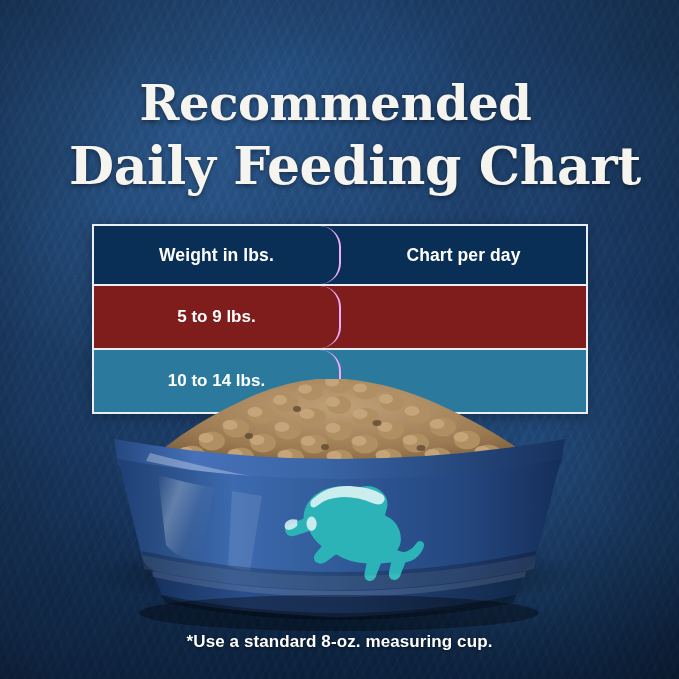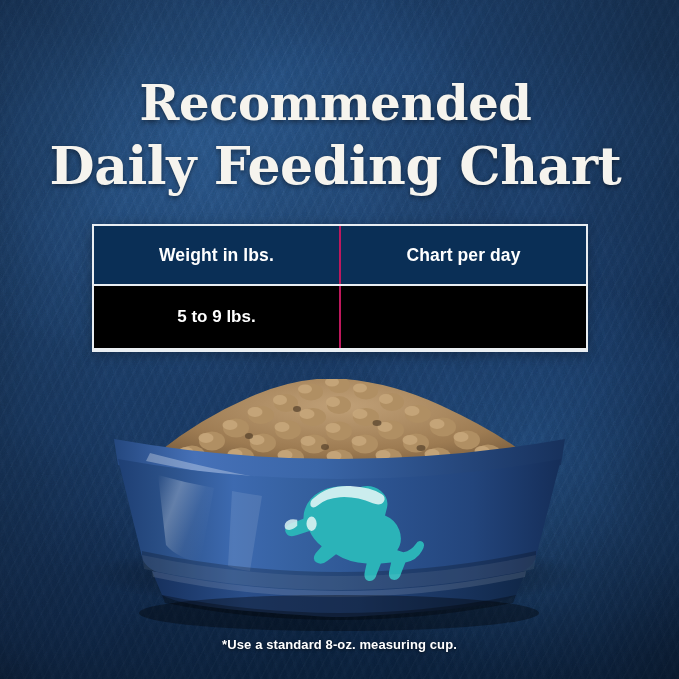--- a/index.html
+++ b/index.html
@@ -75,21 +75,21 @@
     color: #f6f4ee;
     font-family: "DejaVu Serif", "Liberation Serif", serif;
     font-weight: 700;
     font-size: 50px;
     line-height: 1.24;
     letter-spacing: -0.4px;
     text-shadow: 0 2px 5px rgba(0,0,0,.45);
     padding: 0 30px;
   }
   .heading .l1 { display: block; font-size: 48px; }
-  .heading .l2 { display: block; font-size: 52px; }
+  .heading .l2 { display: block; font-size: 52px; text-align: right; }
 
   
   .table-wrap {
     position: absolute;
     left: 92px;
     top: 224px;
     width: 496px;
     border: 2px solid #e9eef2;
     box-sizing: border-box;
     box-shadow: 0 3px 12px rgba(0,0,0,.30);
@@ -101,27 +101,27 @@
   .trow + .trow { border-top: 2px solid #e9eef2; }
   .cell {
     display: flex;
     align-items: center;
     justify-content: center;
     box-sizing: border-box;
     color: #ffffff;
     text-align: center;
     padding: 4px 8px;
   }
-  .cell.c0 { width: 50.2%; border-right: 2px solid #be185d; }
+  .cell.c0 { width: 50.2%; border-right: 2px solid #f0abfc; border-radius: 21px; }
   .cell.c1 { width: 49.8%; }
 
   .trow.header { background: #0a2f56; }
   .trow.header .cell { height: 58px; font-size: 17.5px; font-weight: 700; letter-spacing: .1px; }
 
-  .trow.r1 { background: #000000; }
+  .trow.r1 { background: #7f1d1d; }
   .trow.r1 .cell { height: 62px; font-size: 17px; font-weight: 600; }
 
   .trow.r2 { background: #2b7a9e; }
   .trow.r2 .cell { height: 62px; font-size: 17px; font-weight: 600; }
 
   
   .scene {
     position: absolute;
     left: 0;
     right: 0;
@@ -131,21 +131,21 @@
   .scene svg { display: block; width: 679px; height: 300px; }
 
   
   .footnote {
     position: absolute;
     left: 0;
     right: 0;
     bottom: 27px;
     text-align: center;
     color: #ffffff;
-    font-size: 13px;
+    font-size: 17px;
     font-weight: 700;
     letter-spacing: .1px;
     text-shadow: 0 1px 3px rgba(0,0,0,.5);
   }
 </style>
 </head>
 <body>
 
 <div id="poster">
 
@@ -177,20 +177,21 @@
     <div class="trow header">
       <div class="cell c0">Weight in lbs.</div>
       <div class="cell c1">Chart per day</div>
     </div>
 
     <div class="trow r1">
       <div class="cell c0">5 to 9 lbs.</div>
     </div>
 
     <div class="trow r2">
+      <div class="cell c0">10 to 14 lbs.</div>
     </div>
 
   </div>
 
   <div class="scene">
     <svg viewBox="0 0 679 300" preserveAspectRatio="none" aria-hidden="true">
       <defs>
         <linearGradient id="bowlBody" x1="0" y1="0" x2="1" y2="0">
           <stop offset="0" stop-color="#1e3f74"></stop>
           <stop offset="0.10" stop-color="#2a4f86"></stop>

